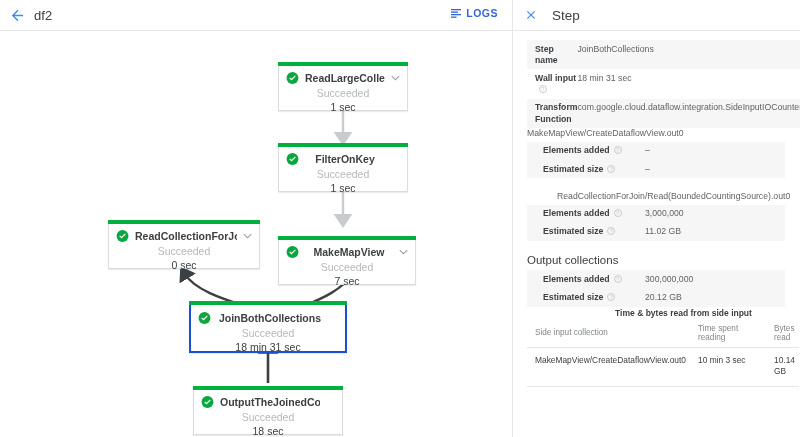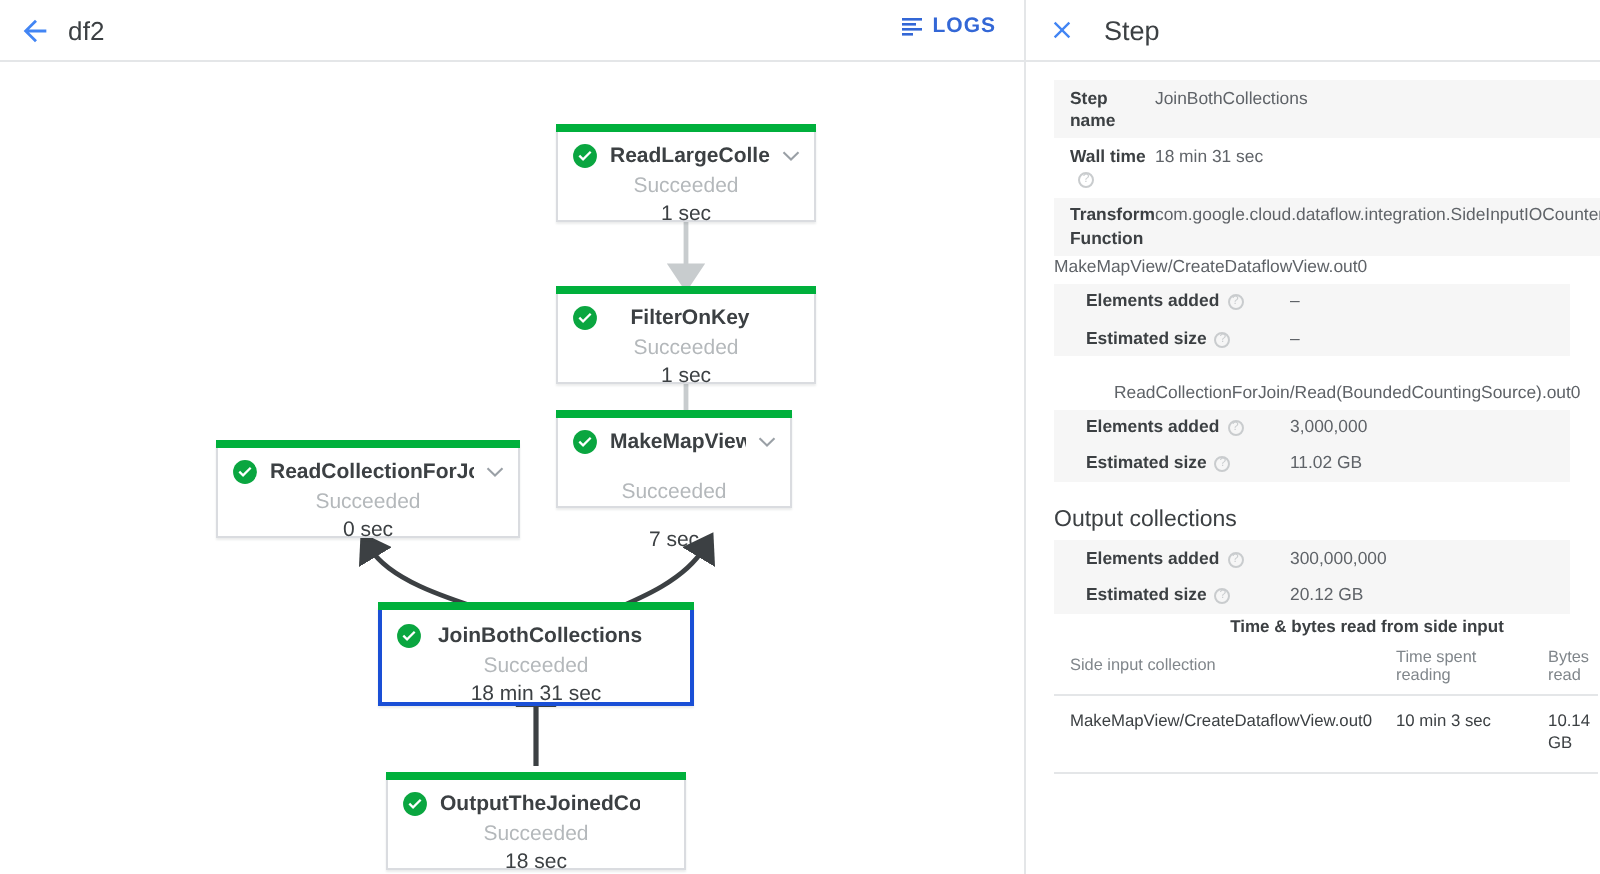--- a/index.html
+++ b/index.html
@@ -221,21 +221,21 @@
           </svg>
           <span class="nm">ReadCollectionForJoin</span>
           <svg class="chev" viewBox="0 0 12 8">
             <path d="M1 1.5 L6 6.3 L11 1.5" fill="none" stroke="#9aa0a6" stroke-width="1.4"></path>
           </svg>
         </div>
         <div class="status">Succeeded</div>
         <div class="dur">0 sec</div>
       </div>
 
-      <div class="node" style="left:278px; top:175px; width:118px; height:48px;gap:10px;">
+      <div class="node" style="left:278px; top:206px; width:138px; height:48px;">
         <div class="topbar-green"></div>
         <div class="row1">
           <svg class="check" viewBox="0 0 24 24">
             <circle cx="12" cy="12" r="11" fill="#0aa640"></circle>
             <path d="M10.2 16.6 6 12.4l1.5-1.5 2.7 2.7 6.3-6.3L18 8.8z" fill="#fff"></path>
           </svg>
           <span class="nm">MakeMapView</span>
           <svg class="chev" viewBox="0 0 12 8">
             <path d="M1 1.5 L6 6.3 L11 1.5" fill="none" stroke="#9aa0a6" stroke-width="1.4"></path>
           </svg>
@@ -284,21 +284,21 @@
 
     <div id="panel-body">
 
       <table class="kv">
         <tbody>
           <tr class="shade">
             <td class="k">Step name</td>
             <td class="v">JoinBothCollections</td>
           </tr>
           <tr>
-            <td class="k"><span>Wall time</span><span class="help">?</span></td>
+            <td class="k"><span>Wall input</span><span class="help">?</span></td>
             <td class="v">18 min 31 sec</td>
           </tr>
           <tr class="shade">
             <td class="k">Transform Function</td>
             <td class="v">com.google.cloud.dataflow.integration.SideInputIOCounters$2</td>
           </tr>
         </tbody>
       </table>
 
 

